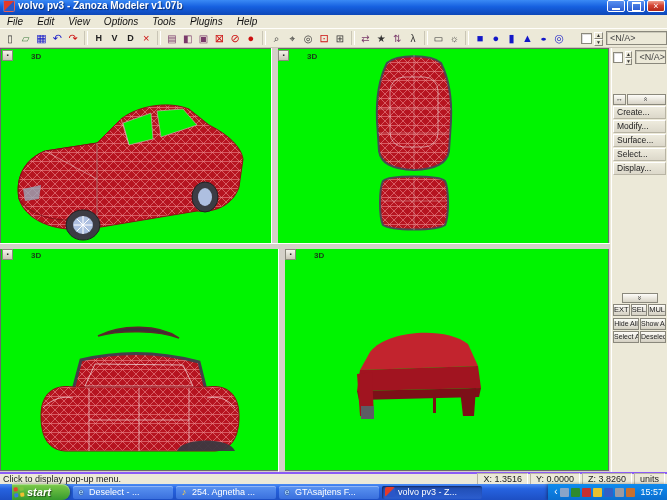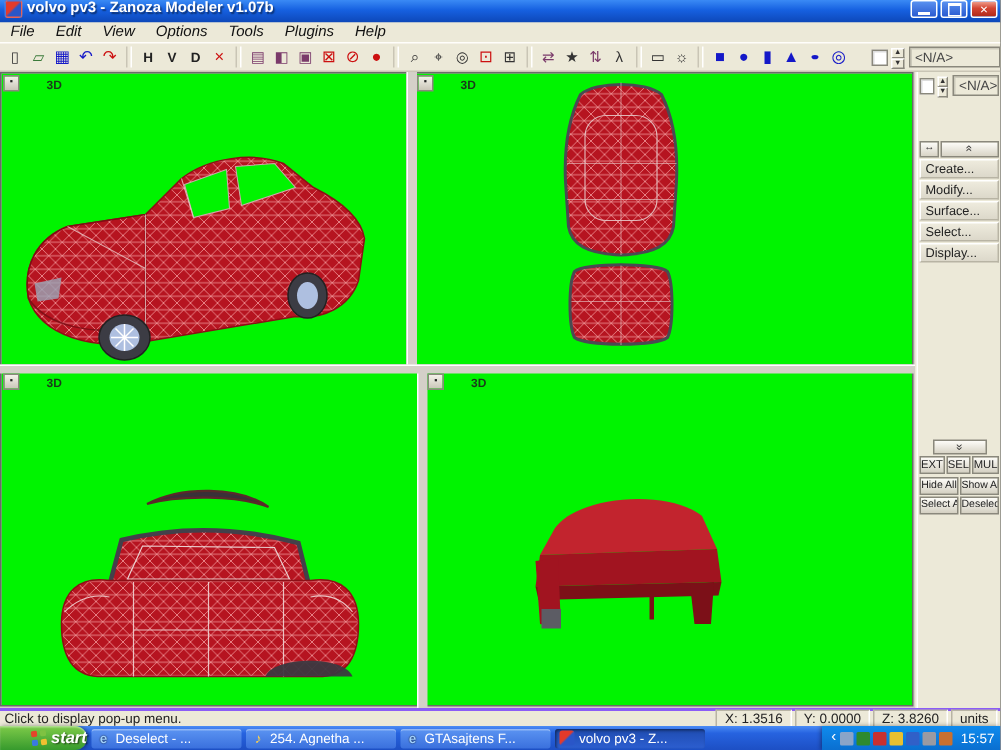--- a/index.html
+++ b/index.html
@@ -86,23 +86,23 @@
   
   .statusbar{position:absolute;left:0;top:472px;width:667px;height:12px;background:var(--beige,#ece9d8);
     border-top:2px solid #8b5cf6;display:flex;align-items:center;font-size:9px;color:#222;box-sizing:border-box;}
   .st-hint{flex:1;padding-left:3px;white-space:nowrap;}
   .st-cell{border-left:1px solid #b8b4a4;border-top:1px solid #b8b4a4;border-right:1px solid #fff;border-bottom:1px solid #fff;
     height:10px;line-height:10px;padding:0 5px;margin-right:2px;white-space:nowrap;}
   
   .taskbar{position:absolute;left:0;top:484px;width:667px;height:16px;
     background:linear-gradient(180deg,var(--taskbar-top,#4b8cf5),var(--taskbar-mid,#2663e0) 30%,var(--taskbar-bot,#1d4fc4));
     display:flex;align-items:center;}
-  .startbtn{height:16px;width:58px;border-radius:0 8px 8px 0;display:flex;align-items:center;gap:3px;padding-left:21px;box-sizing:border-box;
+  .startbtn{height:16px;width:58px;border-radius:0 8px 8px 0;display:flex;align-items:center;gap:3px;padding-left:2px;box-sizing:border-box;
     background:linear-gradient(180deg,var(--start-green-top,#7ecb49),var(--start-green-bot,#369a2d));
-    box-shadow:inset 0 1px 1px #fff6, 1px 0 3px #0006;}
+    box-shadow:inset 0 1px 1px #fff6, 1px 0 3px #0006;margin-left:12px;}
   .starttext{color:#fff;font-size:11px;font-weight:bold;font-style:italic;text-shadow:1px 1px 1px #0008;}
   .flag{position:relative;width:10px;height:10px;transform:rotate(-6deg);}
   .flag i{position:absolute;width:4px;height:4px;border-radius:1px;}
   .flag i:nth-child(1){left:0;top:0;background:#e4452a;}
   .flag i:nth-child(2){right:0;top:0;background:#7ec242;}
   .flag i:nth-child(3){left:0;bottom:0;background:#3a7ae0;}
   .flag i:nth-child(4){right:0;bottom:0;background:#f0c030;}
   .task{width:100px;height:13px;margin-left:3px;border-radius:2px;display:flex;align-items:center;gap:3px;padding:0 3px;box-sizing:border-box;
     background:linear-gradient(180deg,#5b94f2,#3a70dd);box-shadow:inset 0 1px 0 #fff5;color:#fff;font-size:9px;}
   .task.active{background:linear-gradient(180deg,#1f4cb0,#2c5ed0);box-shadow:inset 1px 1px 2px #0007;}

